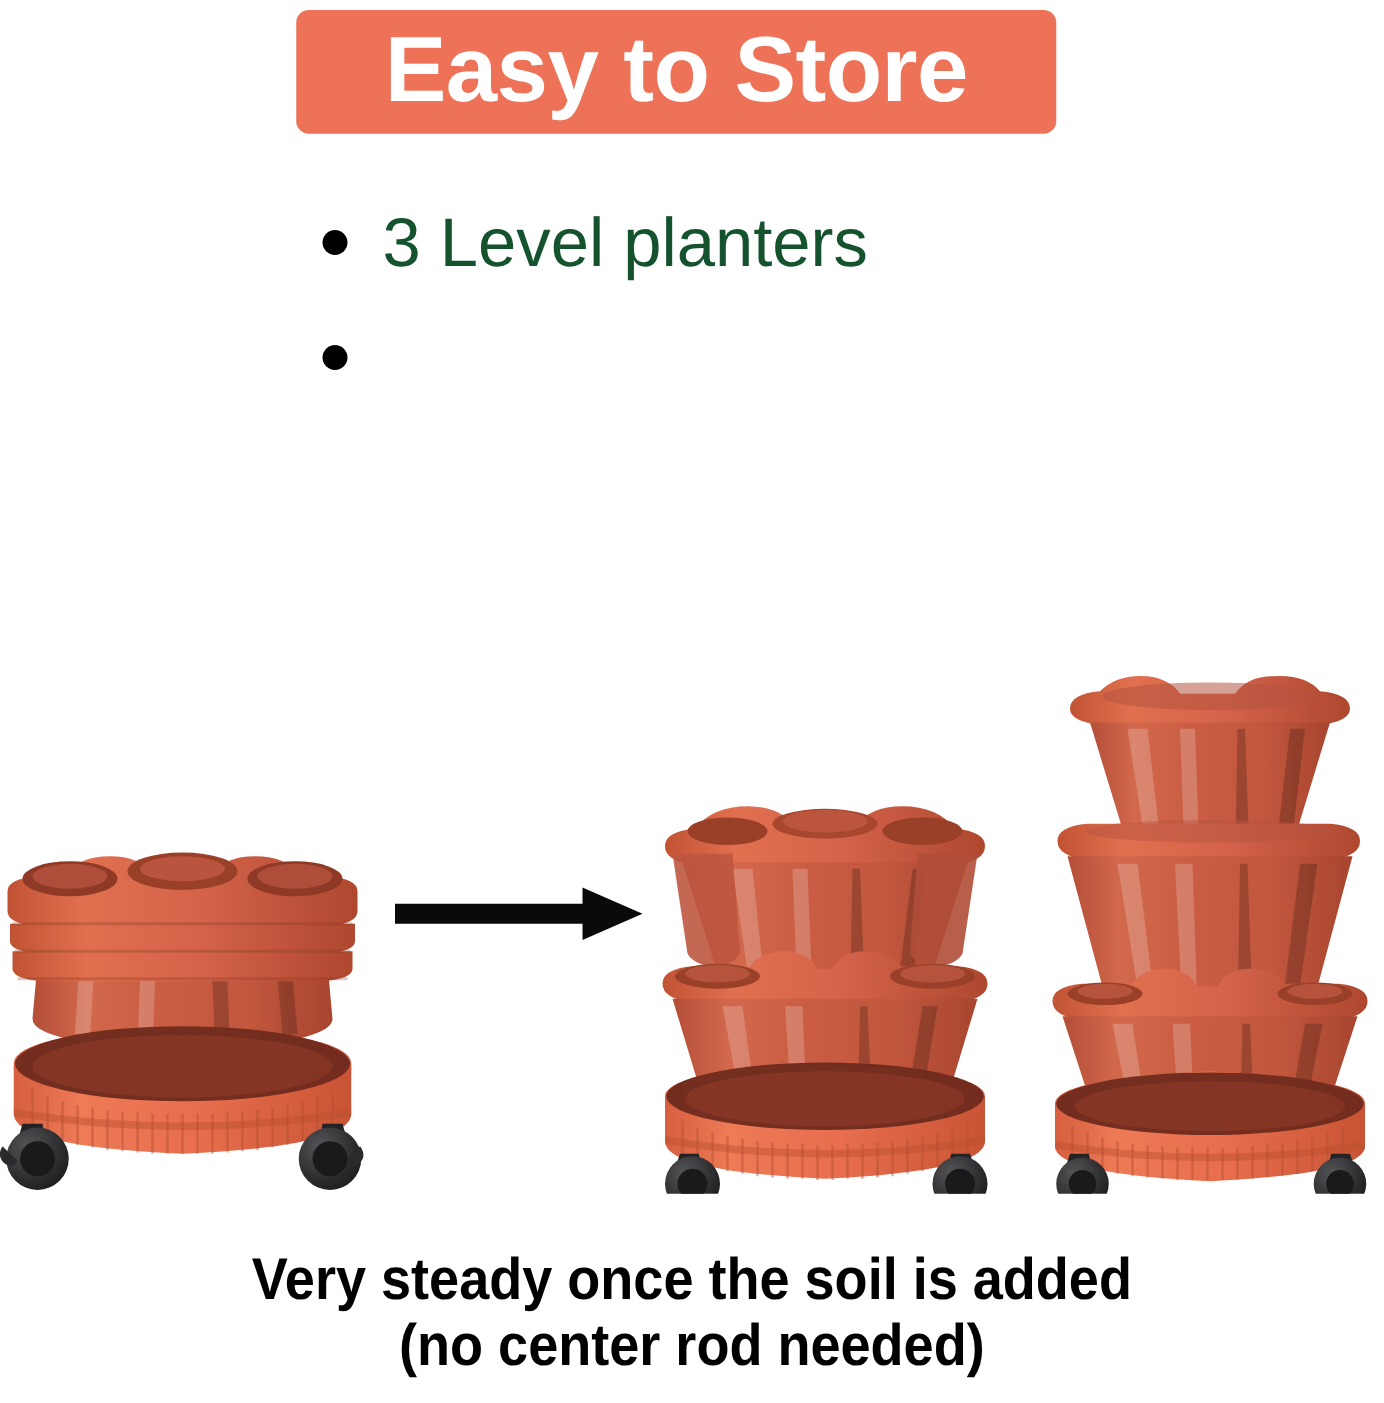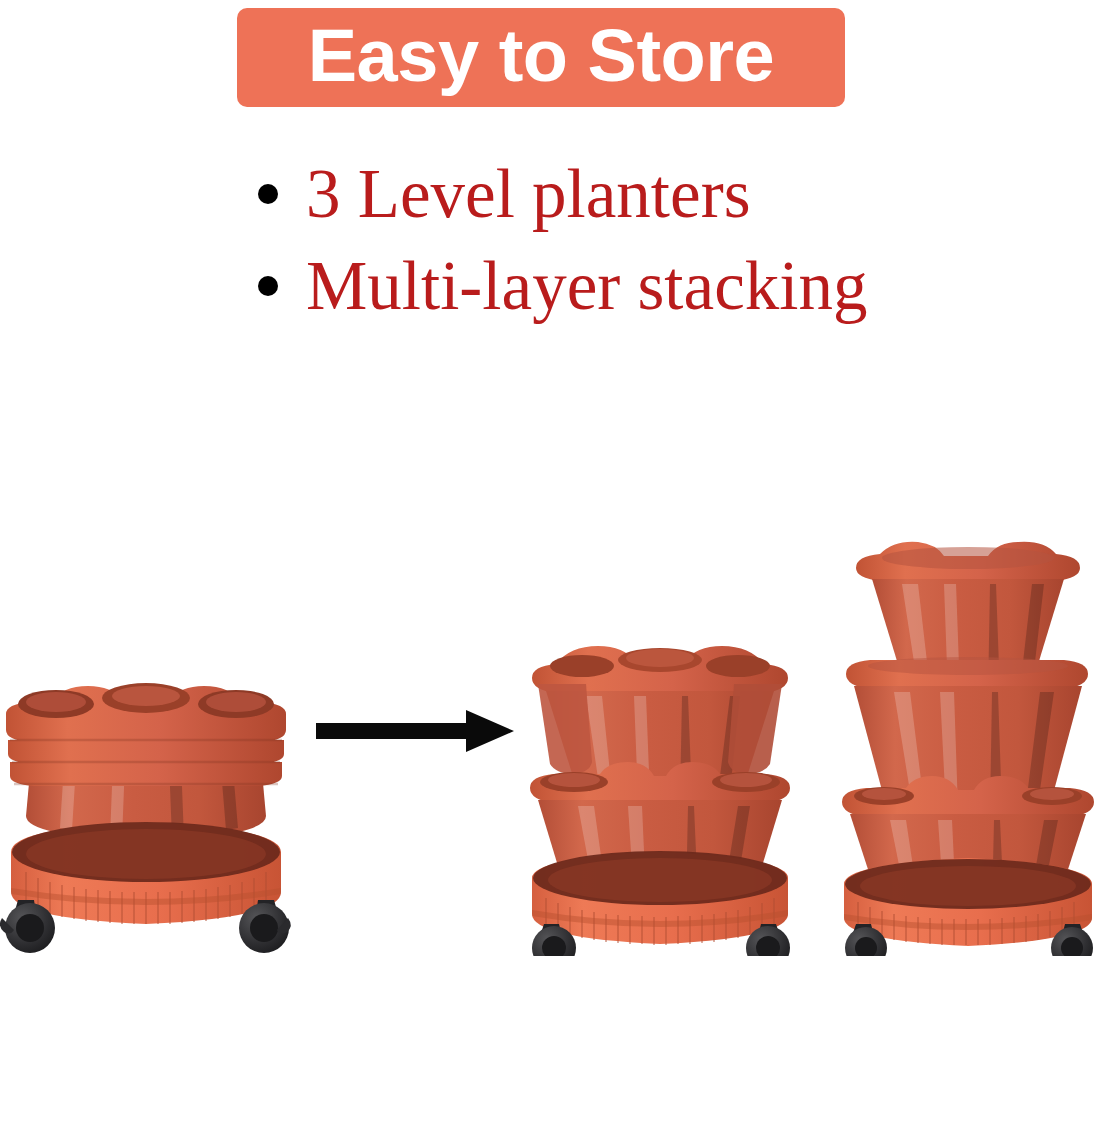--- a/index.html
+++ b/index.html
@@ -55,23 +55,23 @@
   }
   .bullet-dot {
     width: 20px;
     height: 20px;
     border-radius: 50%;
     background: #000000;
     flex: 0 0 auto;
     margin-right: 28px;
   }
   .bullet-label {
-    font-family: Liberation Serif, serif;
-    font-size: 69px;
-    color: #b91c1c;
+    font-family: Liberation Sans, sans-serif;
+    font-size: 55px;
+    color: #14532d;
     line-height: 1;
     white-space: nowrap;
   }
 
   
   .products {
     position: absolute;
     left: 0;
     top: 440px;
     width: 1107px;
@@ -123,21 +123,20 @@
 
   <div class="bullets">
 
     <div class="bullet-row">
       <span class="bullet-dot"></span>
       <span class="bullet-label">3 Level planters</span>
     </div>
 
     <div class="bullet-row">
       <span class="bullet-dot"></span>
-      <span class="bullet-label">Multi-layer stacking</span>
     </div>
 
 
   </div>
 
   <div class="products">
 
     <div class="product product-single">
       <svg viewBox="0 0 300 300" width="300" height="300">
         <defs>
@@ -461,14 +460,18 @@
         <g>
           <path d="M233 398 L230 410 L252 410 L248 398 Z" fill="#232326"></path>
           <circle cx="240" cy="422" r="21" fill="url(#casterC)"></circle>
           <circle cx="240" cy="422" r="11" fill="#1A1A1C"></circle>
         </g>
       </svg>
     </div>
 
   </div>
 
+  <div class="caption">
+    <div class="caption-line">Very steady once the soil is added</div>
+    <div class="caption-line">(no center rod needed)</div>
+  </div>
 
 </div>
 
 </body></html>

